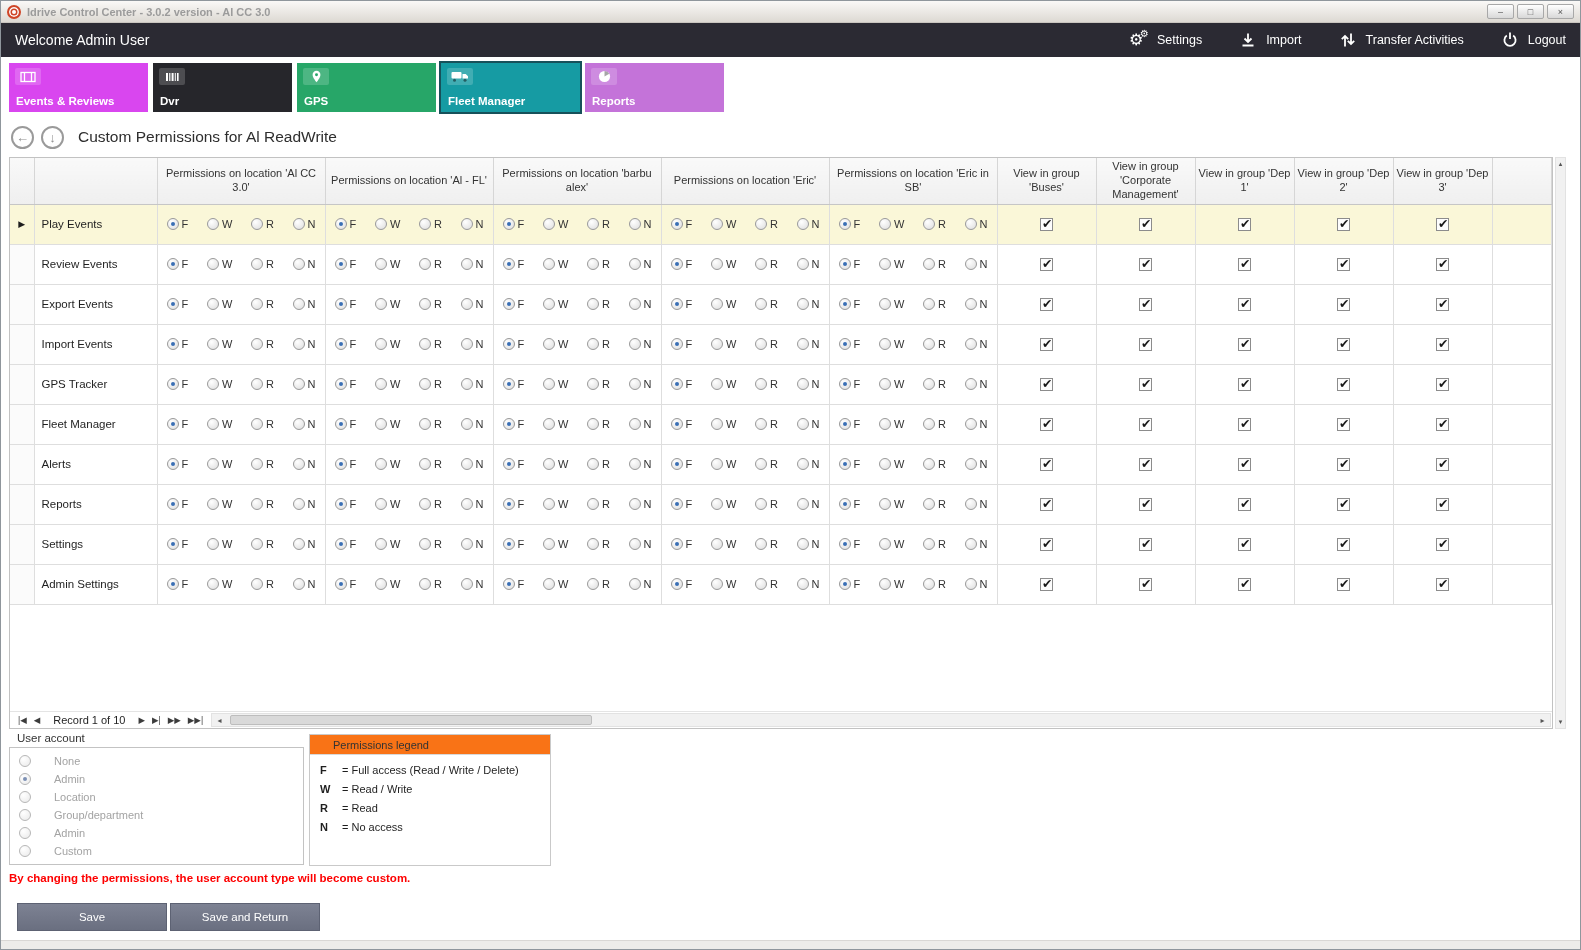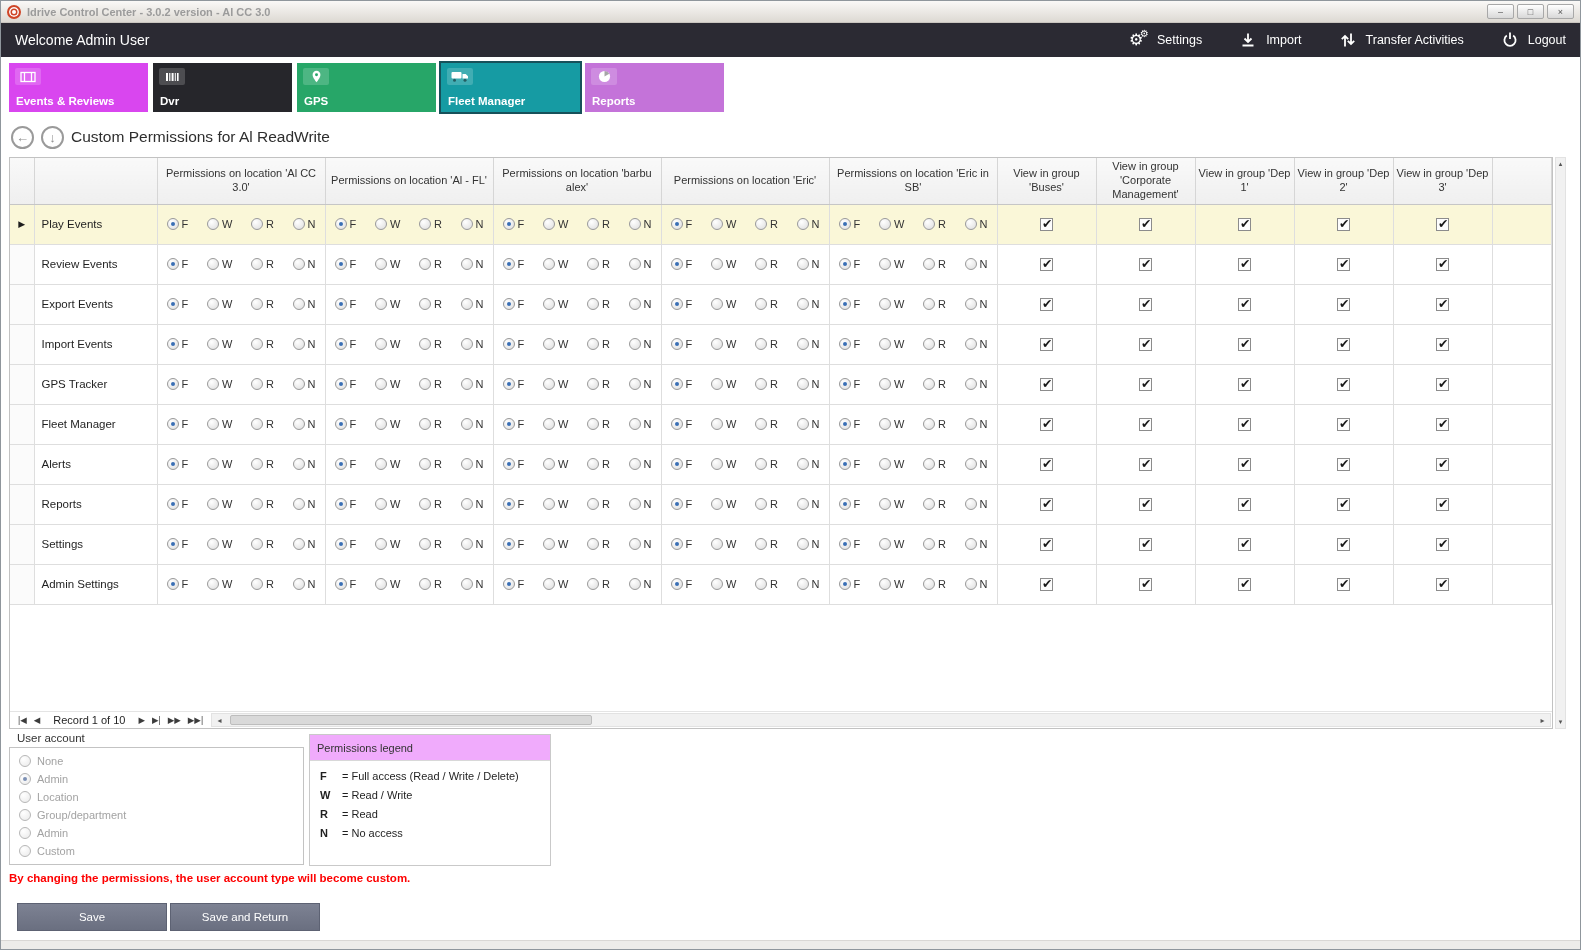--- a/index.html
+++ b/index.html
@@ -27,21 +27,21 @@
   
   .tabstrip{position:absolute;top:56px;left:0;right:0;height:62px;background:#fff;display:flex;align-items:flex-start;padding:6px 0 0 8px;gap:5px}
   .tab{width:139px;height:49px;position:relative;color:#fff;cursor:pointer;flex:0 0 auto}
   .tab .tab-icon{position:absolute;top:5px;left:6px;width:26px;height:17px;display:flex;align-items:center;justify-content:center;background:rgba(255,255,255,.18);border-radius:2px}
   .tab .tab-label{position:absolute;left:7px;bottom:5px;font-size:11.5px;font-weight:bold;white-space:nowrap}
   .tab.selected{outline:2px solid #17515a;outline-offset:0}
 
   
   .pagetitle-row{position:absolute;top:119px;left:0;height:34px;display:flex;align-items:center;gap:7px;padding-left:10px}
   .circle-btn{width:23px;height:23px;border-radius:50%;border:2px solid #9a9a9a;color:#8f8f8f;display:flex;align-items:center;justify-content:center;font-size:13px;font-weight:bold;cursor:pointer;background:#fff;line-height:1}
-  .page-title{font-size:15.5px;color:#2e2e2e;}
+  .page-title{font-size:15.5px;color:#2e2e2e;margin-left:7px}
 
   
   .grid-region{position:absolute;top:156px;left:8px;width:1544px;height:572px;border:1px solid #c2c2c2;display:flex;flex-direction:column;background:#fff}
   .grid-scroll{flex:1;overflow:hidden}
   table.grid{border-collapse:collapse;table-layout:fixed;width:1542px}
   table.grid thead th{height:46px;background:linear-gradient(#f9f9f9,#efefef);font-size:11px;font-weight:normal;color:#333;text-align:center;padding:2px 3px;border-right:1px solid #d6d6d6;border-bottom:1px solid #c6c6c6;line-height:1.25;cursor:pointer}
   table.grid thead th.nohdr{cursor:default}
   table.grid tbody td{height:40px;border-right:1px solid #dedede;border-bottom:1px solid #dedede;background:#fff}
   td.ind{text-align:center;font-size:9px;color:#1d1d1d;background:#fbfbfb !important;padding:0}
   tr.focused td{background:#faf7d8 !important}
@@ -65,25 +65,25 @@
   .hscroll{flex:1;display:flex;align-items:stretch;background:#f1f1f1;border:1px solid #e2e2e2;margin:1px 1px 1px 0}
   .hs-arrow{width:15px;display:flex;align-items:center;justify-content:center;font-size:8px;color:#555;cursor:pointer}
   .hs-track{flex:1;position:relative}
   .hs-thumb{position:absolute;left:3px;top:1px;bottom:1px;width:362px;background:#d9d9d9;border:1px solid #bdbdbd;border-radius:2px;cursor:pointer}
   .vscroll{position:absolute;top:156px;left:1554px;width:11px;height:572px;background:#f1f1f1;border:1px solid #e2e2e2;display:flex;flex-direction:column;align-items:center;justify-content:space-between;font-size:7px;color:#555;padding:2px 0}
   .vs-arrow{cursor:pointer}
 
   
   .ua-title{position:absolute;top:731px;left:16px;font-size:11.5px;color:#333}
   .ua-box{position:absolute;top:746px;left:8px;width:295px;height:118px;border:1px solid #c3c3c3;background:#fff;padding:7px 9px;display:flex;flex-direction:column;justify-content:space-between}
-  .ua-row{display:flex;align-items:center;gap:6px;cursor:pointer}
+  .ua-row{display:flex;align-items:center;gap:23px;cursor:pointer}
   .ua-label{font-size:11px;color:#a3a3a3}
 
   .legend{position:absolute;top:733px;left:308px;width:242px;height:132px;border:1px solid #c9c9c9;background:#fff}
-  .legend-title{height:26px;background:#f0abfc;border-bottom:1px solid #d8d8d8;font-size:11px;color:#333;display:flex;align-items:center;padding-left:7px}
+  .legend-title{height:20px;background:#f97316;border-bottom:1px solid #d8d8d8;font-size:11px;color:#333;display:flex;align-items:center;padding-left:23px}
   .legend-body{padding:9px 10px;display:flex;flex-direction:column;gap:7px}
   .legend-row{display:flex;font-size:11px;color:#1f1f1f}
   .legend-key{font-weight:bold;width:22px}
 
   .warning{position:absolute;top:871px;left:8px;font-size:11.5px;font-weight:bold;color:#fe0000}
 
   .footer-btns{position:absolute;top:902px;left:16px;display:flex;gap:3px}
   .btn{width:150px;height:28px;background:linear-gradient(#7d8293,#6a6f80);color:#fff;font-size:11.5px;display:flex;align-items:center;justify-content:center;cursor:pointer;border:1px solid #5d6273}
   .bottom-strip{position:absolute;left:0;right:0;bottom:0;height:9px;background:#edece9;border-top:1px solid #d9d7d4}
 </style>

